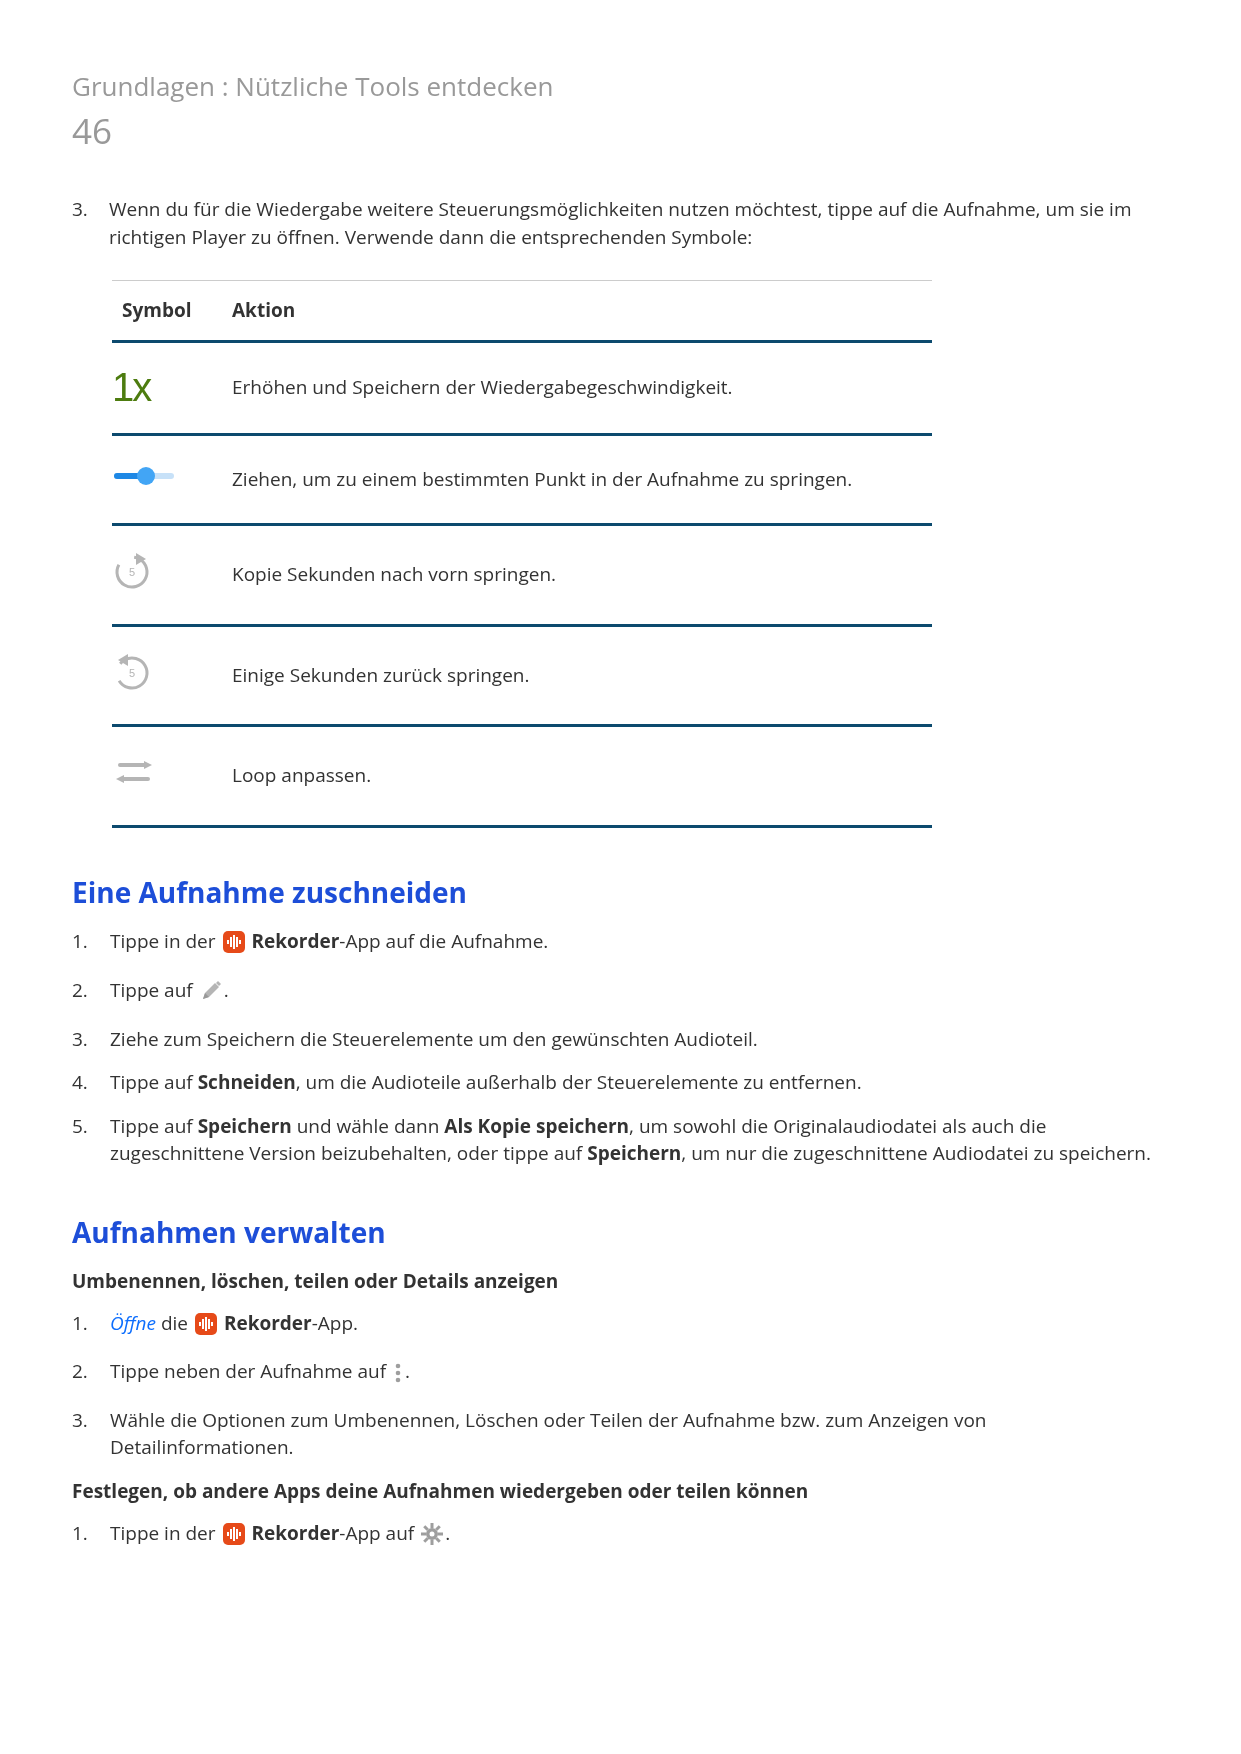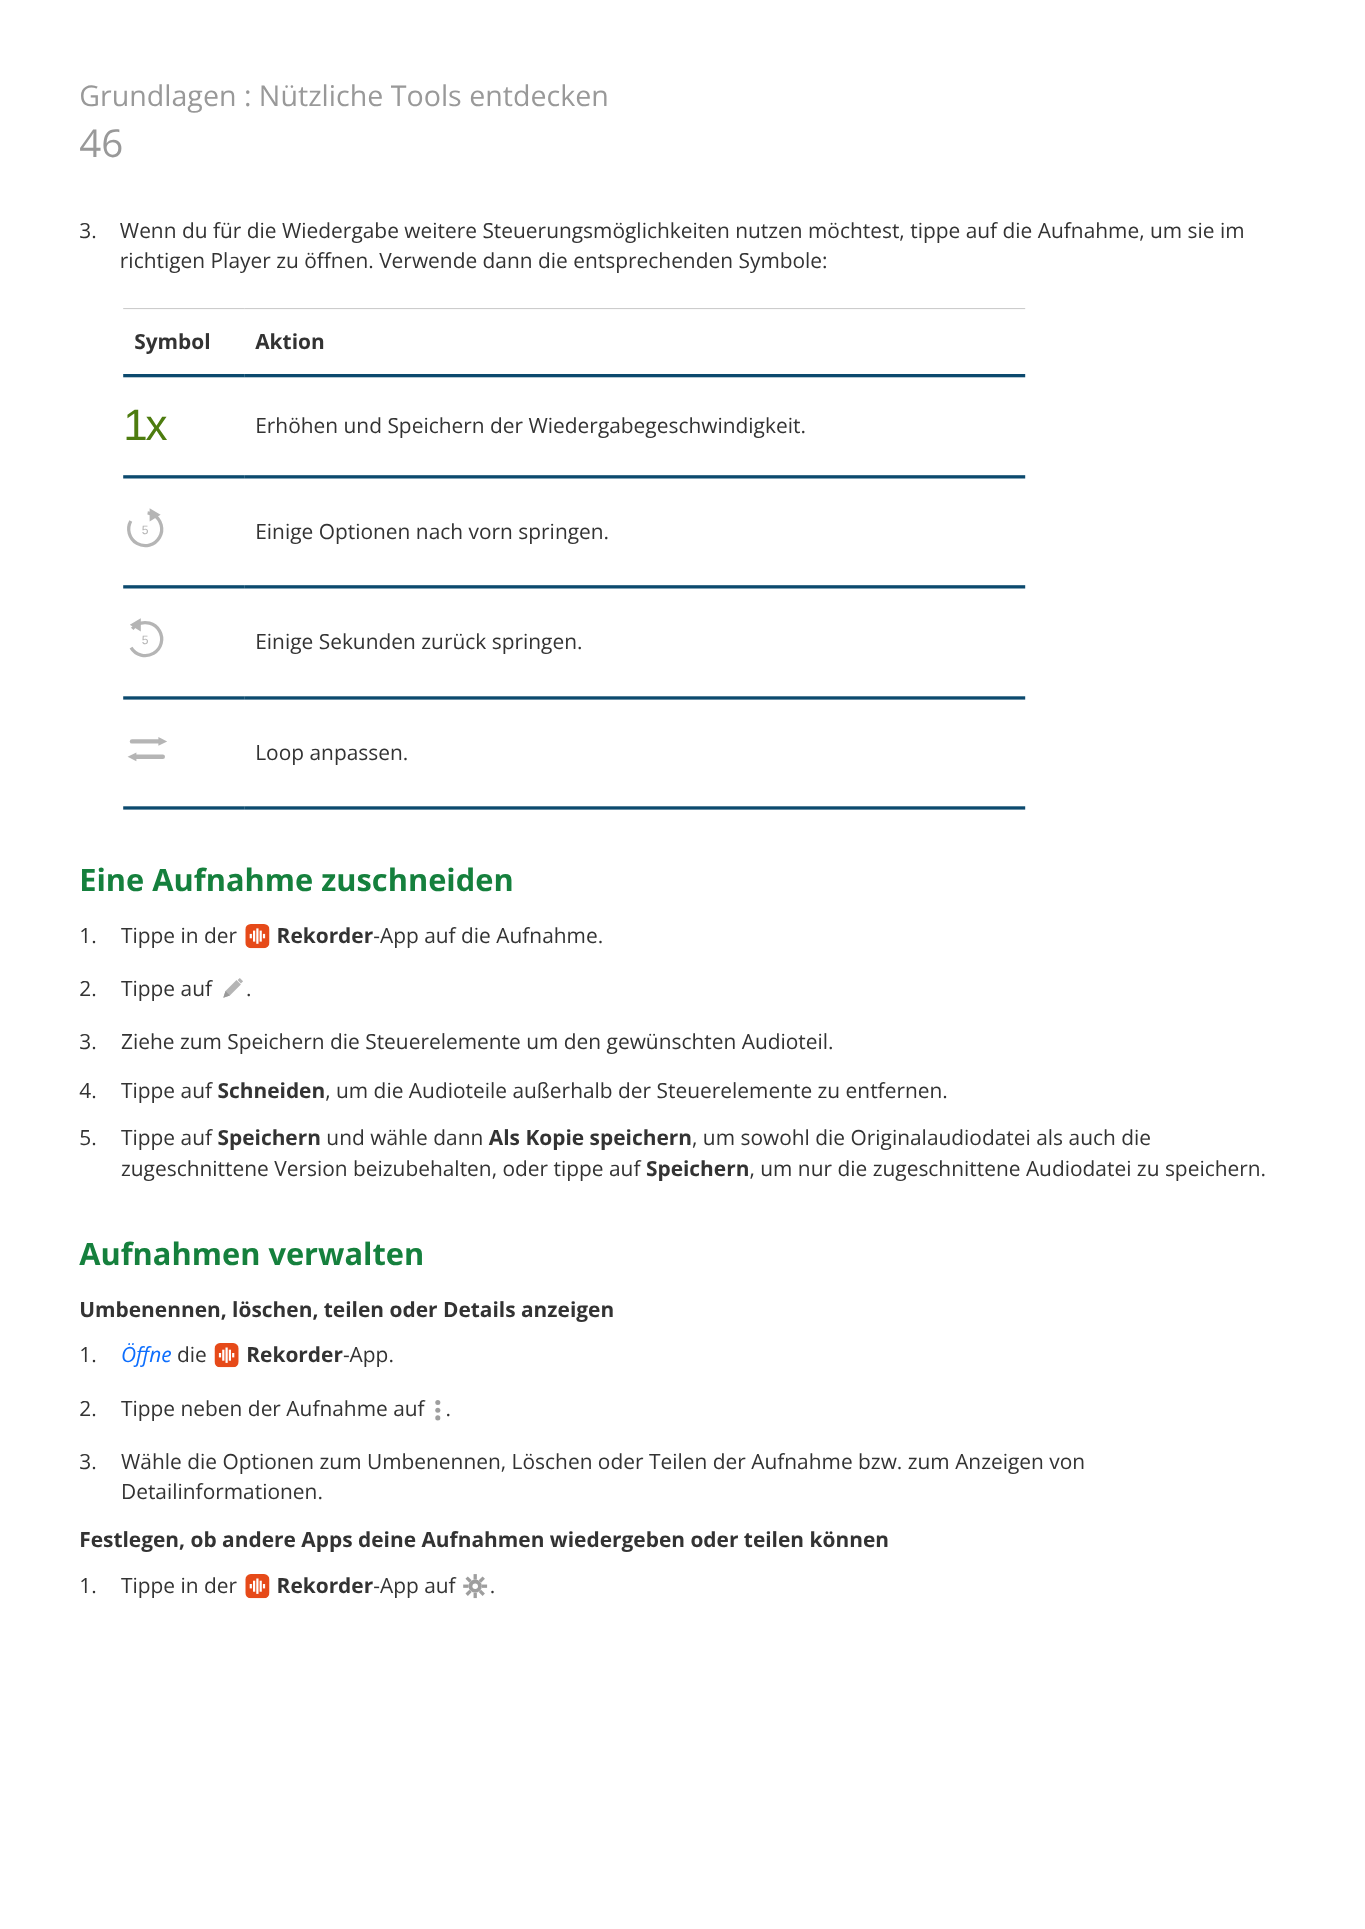--- a/index.html
+++ b/index.html
@@ -67,21 +67,21 @@
   }
   table.symbol-table td.symcell {
     width: 110px;
     text-align: left;
     padding: 24px 0 24px 0;
   }
 
   h2 {
     font-size: 28px;
     font-weight: 700;
-    color: #15803d;
+    color: #1d4ed8;
     margin-top: 44px;
     margin-bottom: 16px;
   }
   h4.subhead {
     font-size: 19px;
     font-weight: 700;
     margin-top: 10px;
     margin-bottom: 14px;
   }
 
@@ -196,24 +196,30 @@
       <th>Symbol</th>
       <th>Aktion</th>
     </tr>
   </thead>
   <tbody>
     <tr>
       <td class="symcell"><span class="speed-icon">1x</span></td>
       <td>Erhöhen und Speichern der Wiedergabegeschwindigkeit.</td>
     </tr>
     <tr>
+      <td class="symcell"><svg width="66" height="32">
+            <use href="#svg-slider"></use>
+          </svg></td>
+      <td>Ziehen, um zu einem bestimmten Punkt in der Aufnahme zu springen.</td>
+    </tr>
+    <tr>
       <td class="symcell"><svg width="40" height="42">
             <use href="#svg-fwd5"></use>
           </svg></td>
-      <td>Einige Optionen nach vorn springen.</td>
+      <td>Kopie Sekunden nach vorn springen.</td>
     </tr>
     <tr>
       <td class="symcell"><svg width="40" height="42">
             <use href="#svg-back5"></use>
           </svg></td>
       <td>Einige Sekunden zurück springen.</td>
     </tr>
     <tr>
       <td class="symcell"><svg width="44" height="42">
             <use href="#svg-loop"></use>

